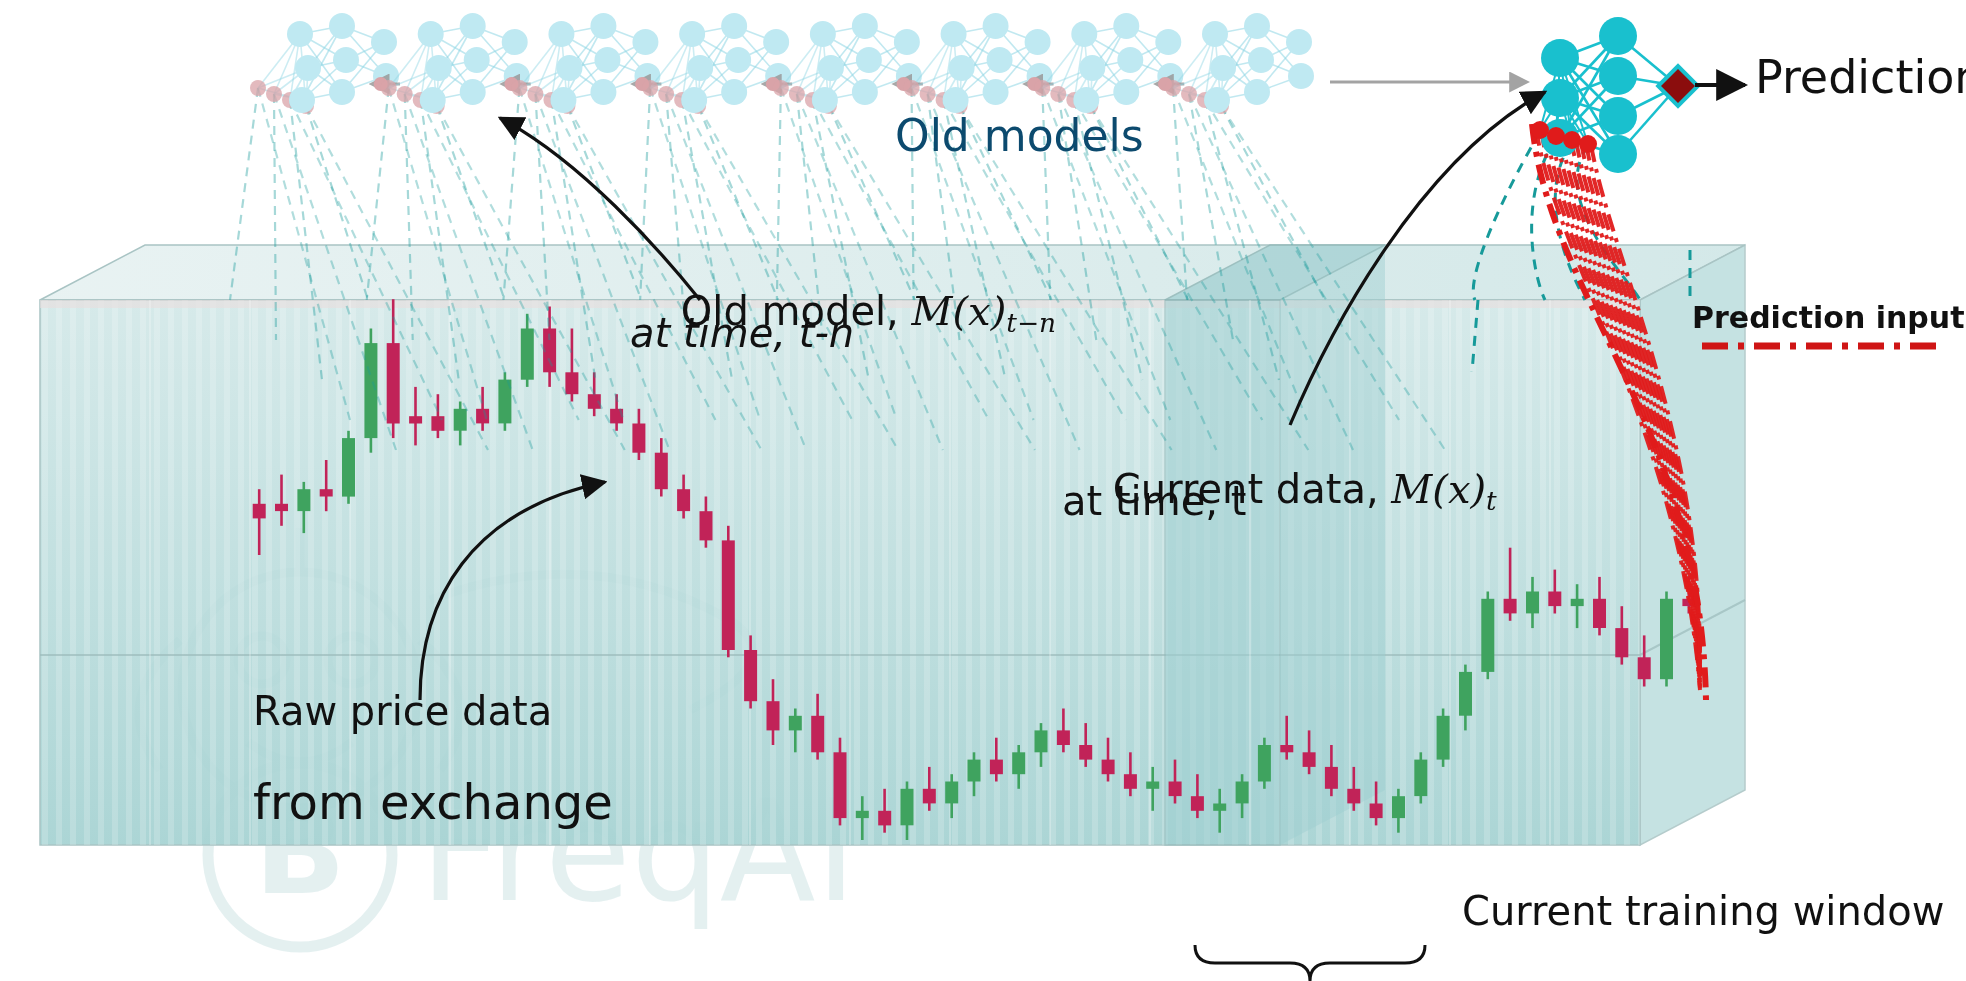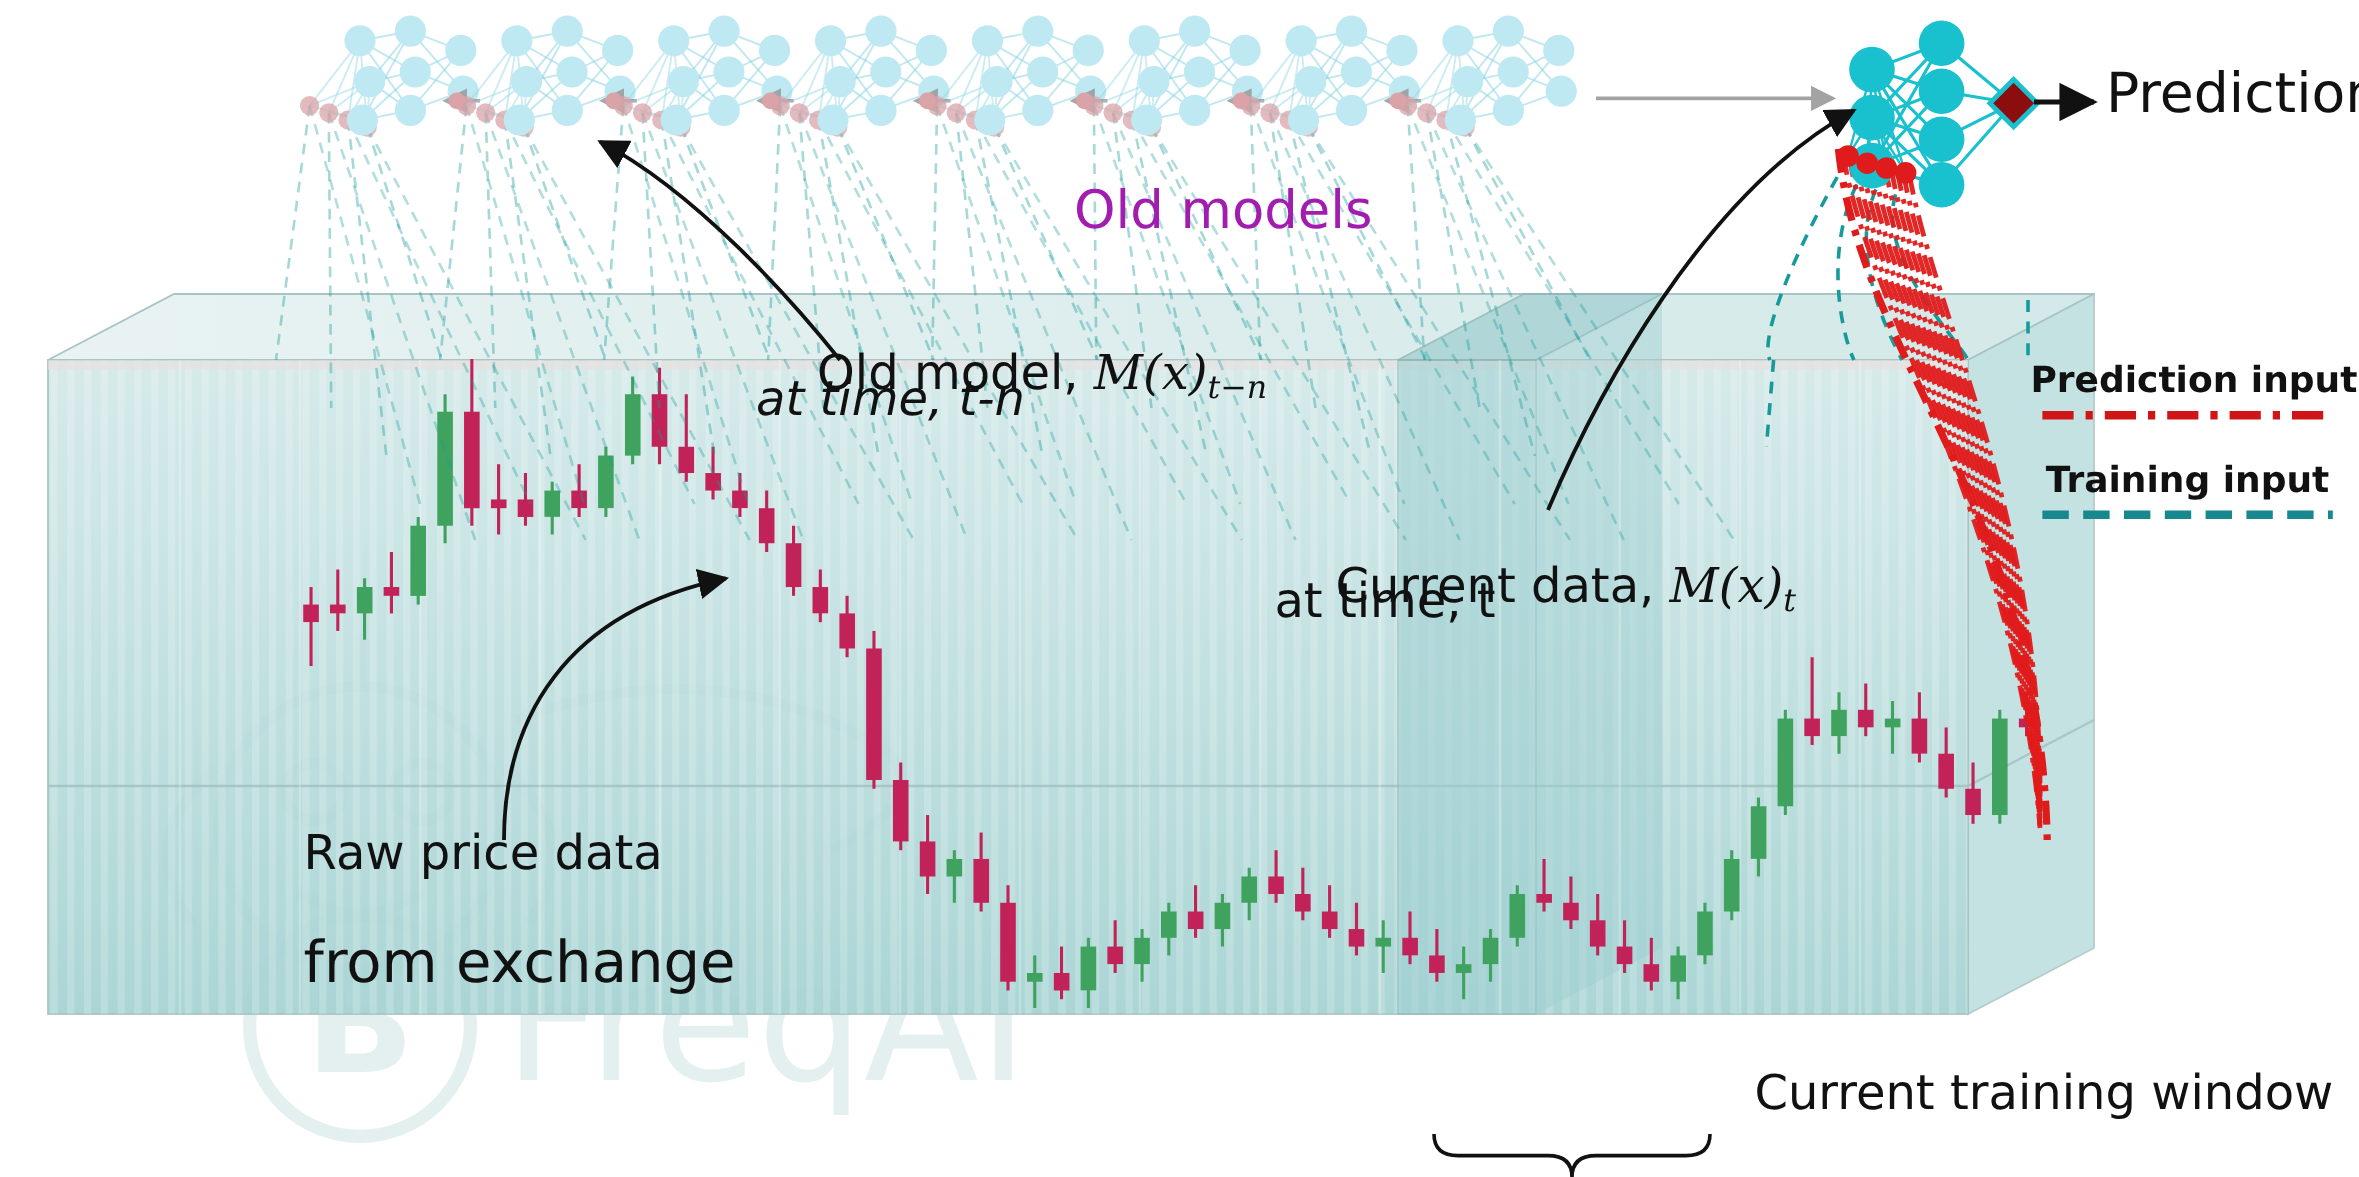--- a/index.html
+++ b/index.html
@@ -4,21 +4,21 @@
 <style>
   html,body{margin:0;padding:0;background:#ffffff;}
   body{width:1966px;height:981px;position:relative;overflow:hidden;
        font-family:"DejaVu Sans", sans-serif;}
   #stage{position:absolute;left:0;top:0;width:1966px;height:981px;overflow:hidden;background:#fff;}
   svg.layer{position:absolute;left:0;top:0;width:1966px;height:981px;overflow:visible;}
 
   .txt{position:absolute;white-space:pre;color:#111;font-family:"DejaVu Sans", sans-serif;}
   .big{font-size:46px;}
   .leg{font-size:30px;font-weight:bold;}
-  .grey{color:#a21caf;margin-top:40px;}
+  .grey{color:#0c4a6e;}
   .mathi{font-family:"DejaVu Serif", serif;font-style:italic;}
   .sub{font-size:0.66em;vertical-align:-0.28em;font-family:"DejaVu Serif", serif;font-style:italic;}
 </style>
 </head>
 <body>
 
 <div id="stage">
 
   <svg class="layer" viewBox="0 0 1966 981">
     <defs>
@@ -726,21 +726,15 @@
 
   <div class="txt" style="left:1462px;top:888px;font-size:40px;">Current training window</div>
 
   <div style="position:absolute;left:1692px;top:300px;width:262px;">
     <div style="text-align:center;">
       <div class="txt leg" style="position:static;">Prediction input</div>
       <svg width="250" height="22">
         <line x1="4" y1="11" x2="246" y2="11" stroke="#cf1515" stroke-width="7" stroke-dasharray="26 10 6 10" stroke-linecap="butt"></line>
       </svg>
     </div>
-    <div style="text-align:center;margin-top:22px;">
-      <div class="txt leg" style="position:static;">Training input</div>
-      <svg width="250" height="22">
-        <line x1="4" y1="11" x2="246" y2="11" stroke="#17888d" stroke-width="7" stroke-dasharray="22 12" stroke-linecap="butt"></line>
-      </svg>
-    </div>
   </div>
 
 </div>
 
 </body></html>

